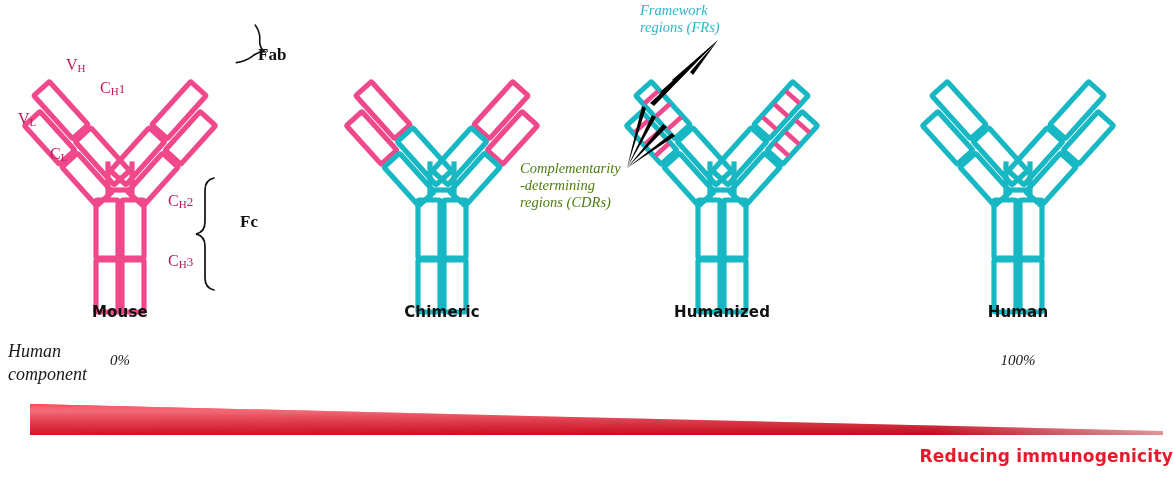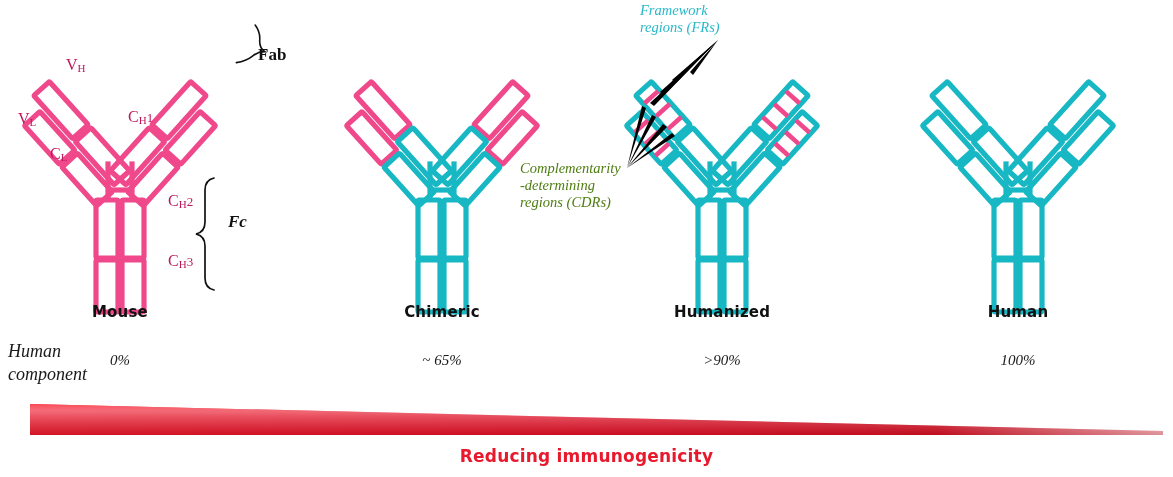--- a/index.html
+++ b/index.html
@@ -84,21 +84,21 @@
   #fr-callout{color:#27b8c9;left:640px;top:2px;width:200px;}
   #cdr-callout{color:#4d7c0f;left:520px;top:160px;width:200px;}
 
   
   #leaders{position:absolute;left:0;top:0;width:1173px;height:477px;pointer-events:none;}
 
   
   #arrow-wrap{position:absolute;left:0;top:398px;width:1173px;height:42px;}
   #arrow-caption{
     position:absolute;left:0;top:446px;width:1173px;
-    text-align:center;
+    text-align:right;
     font-family:"DejaVu Sans", sans-serif;
     font-weight:bold;
     font-size:17px;
     color:#e8192c;
     letter-spacing:.2px;
   }
 </style>
 </head>
 <body>
 
@@ -206,33 +206,31 @@
 
   <div class="ab-name" style="left:-10px;">Mouse</div>
   <div class="ab-name" style="left:312px;text-align:center;">Chimeric</div>
   <div class="ab-name" style="left:888px;">Human</div>
   <div class="ab-name" style="left:592px;">Humanized</div>
 
   <div class="human-comp">Human
 component</div>
 
   <div class="pct" style="left:-10px;">0%</div>
-  <div class="pct" style="left:312px;">~ 65%</div>
-  <div class="pct" style="left:592px;">&gt;90%</div>
   <div class="pct" style="left:888px;">100%</div>
 
   <div class="dom-lbl" style="left:66px;top:56px;"><span>V</span><sub>H</sub></div>
   <div class="dom-lbl" style="left:18px;top:110px;"><span>V</span><sub>L</sub></div>
-  <div class="dom-lbl" style="left:100px;top:108px;margin-left:28px;"><span>C</span><sub>H</sub><sup>1</sup></div>
+  <div class="dom-lbl" style="left:100px;top:79px;"><span>C</span><sub>H</sub><sup>1</sup></div>
   <div class="dom-lbl" style="left:50px;top:145px;"><span>C</span><sub>L</sub></div>
   <div class="dom-lbl" style="left:168px;top:192px;"><span>C</span><sub>H</sub><sup>2</sup></div>
   <div class="dom-lbl" style="left:168px;top:252px;"><span>C</span><sub>H</sub><sup>3</sup></div>
 
   <div class="brace-lbl" style="left:258px;top:45px;">Fab</div>
-  <div class="brace-lbl" style="left:228px;top:212px;font-style:italic;">Fc</div>
+  <div class="brace-lbl" style="left:240px;top:212px;">Fc</div>
 
   <div class="callout" id="fr-callout">Framework
 regions (FRs)</div>
   <div class="callout" id="cdr-callout">Complementarity
 -determining
 regions (CDRs)</div>
 
   <svg id="leaders" viewBox="0 0 1173 477">
 
     <path d="M232 70 q8 -6 11 -13 q3 -7 9 -10 q-7 -1 -10 -8 q-3 -7 -11 -11" fill="none" stroke="#111" stroke-width="1.6" stroke-linecap="round" transform="rotate(28 240 60) translate(6 -6)"></path>

